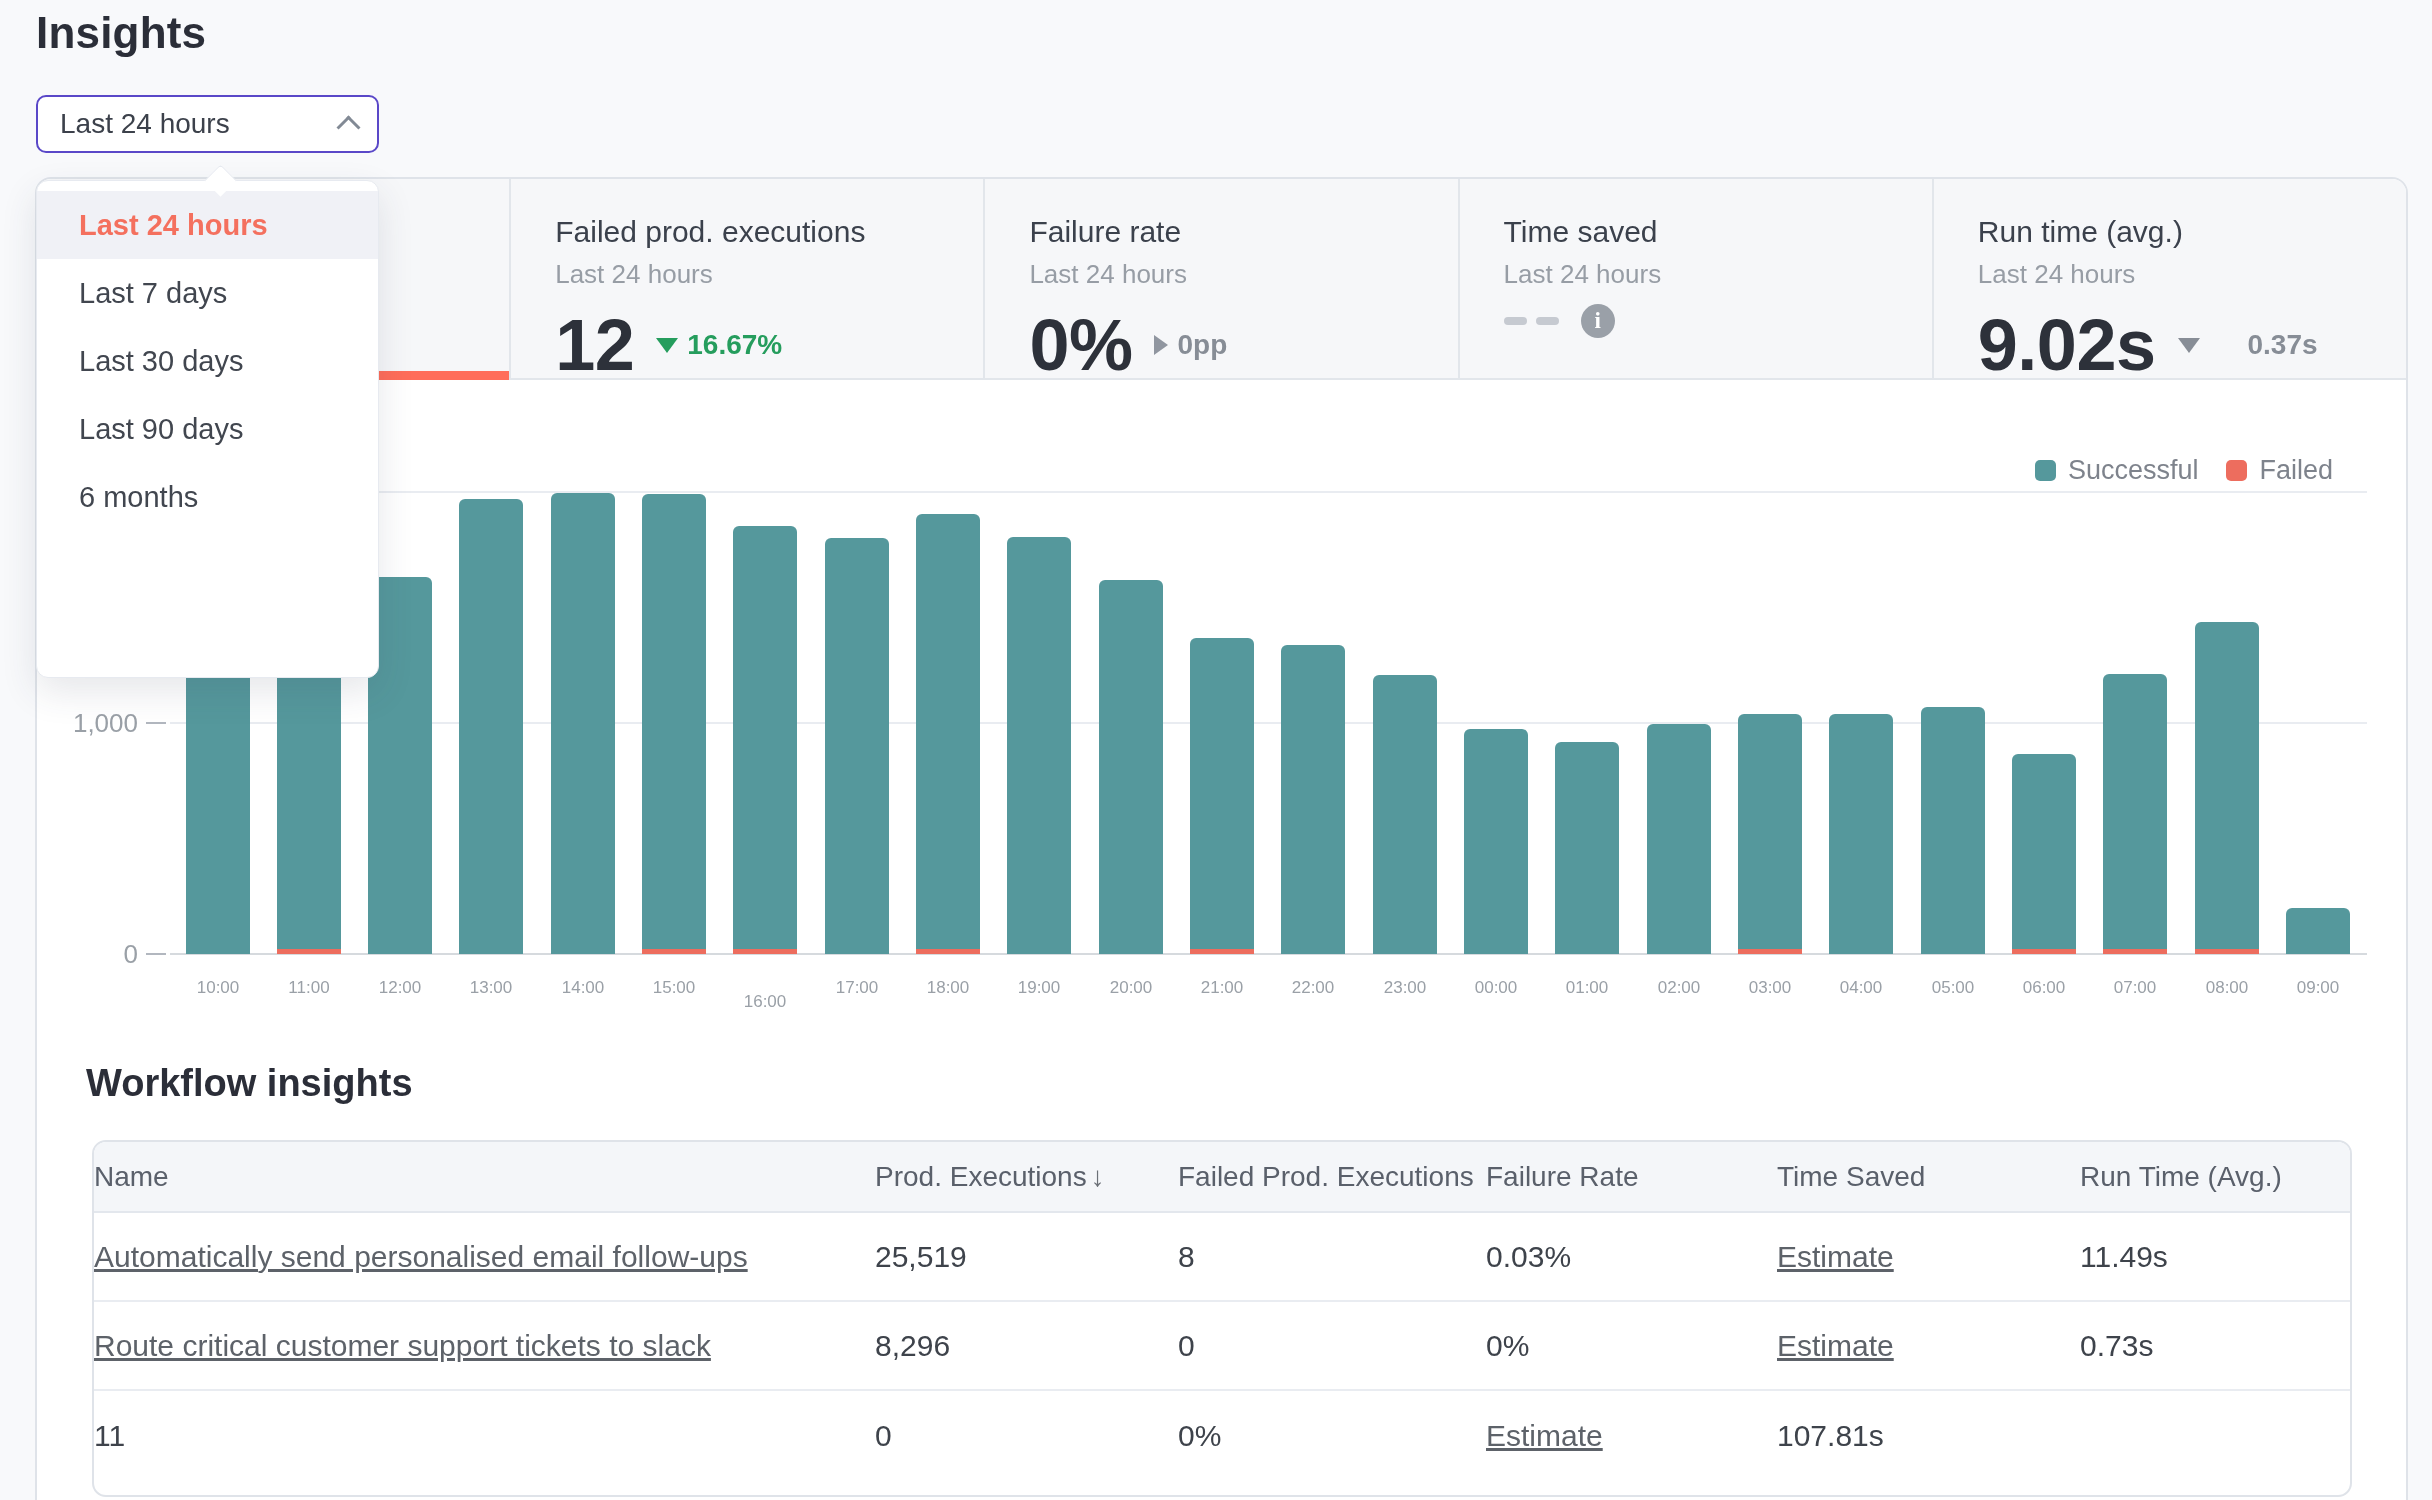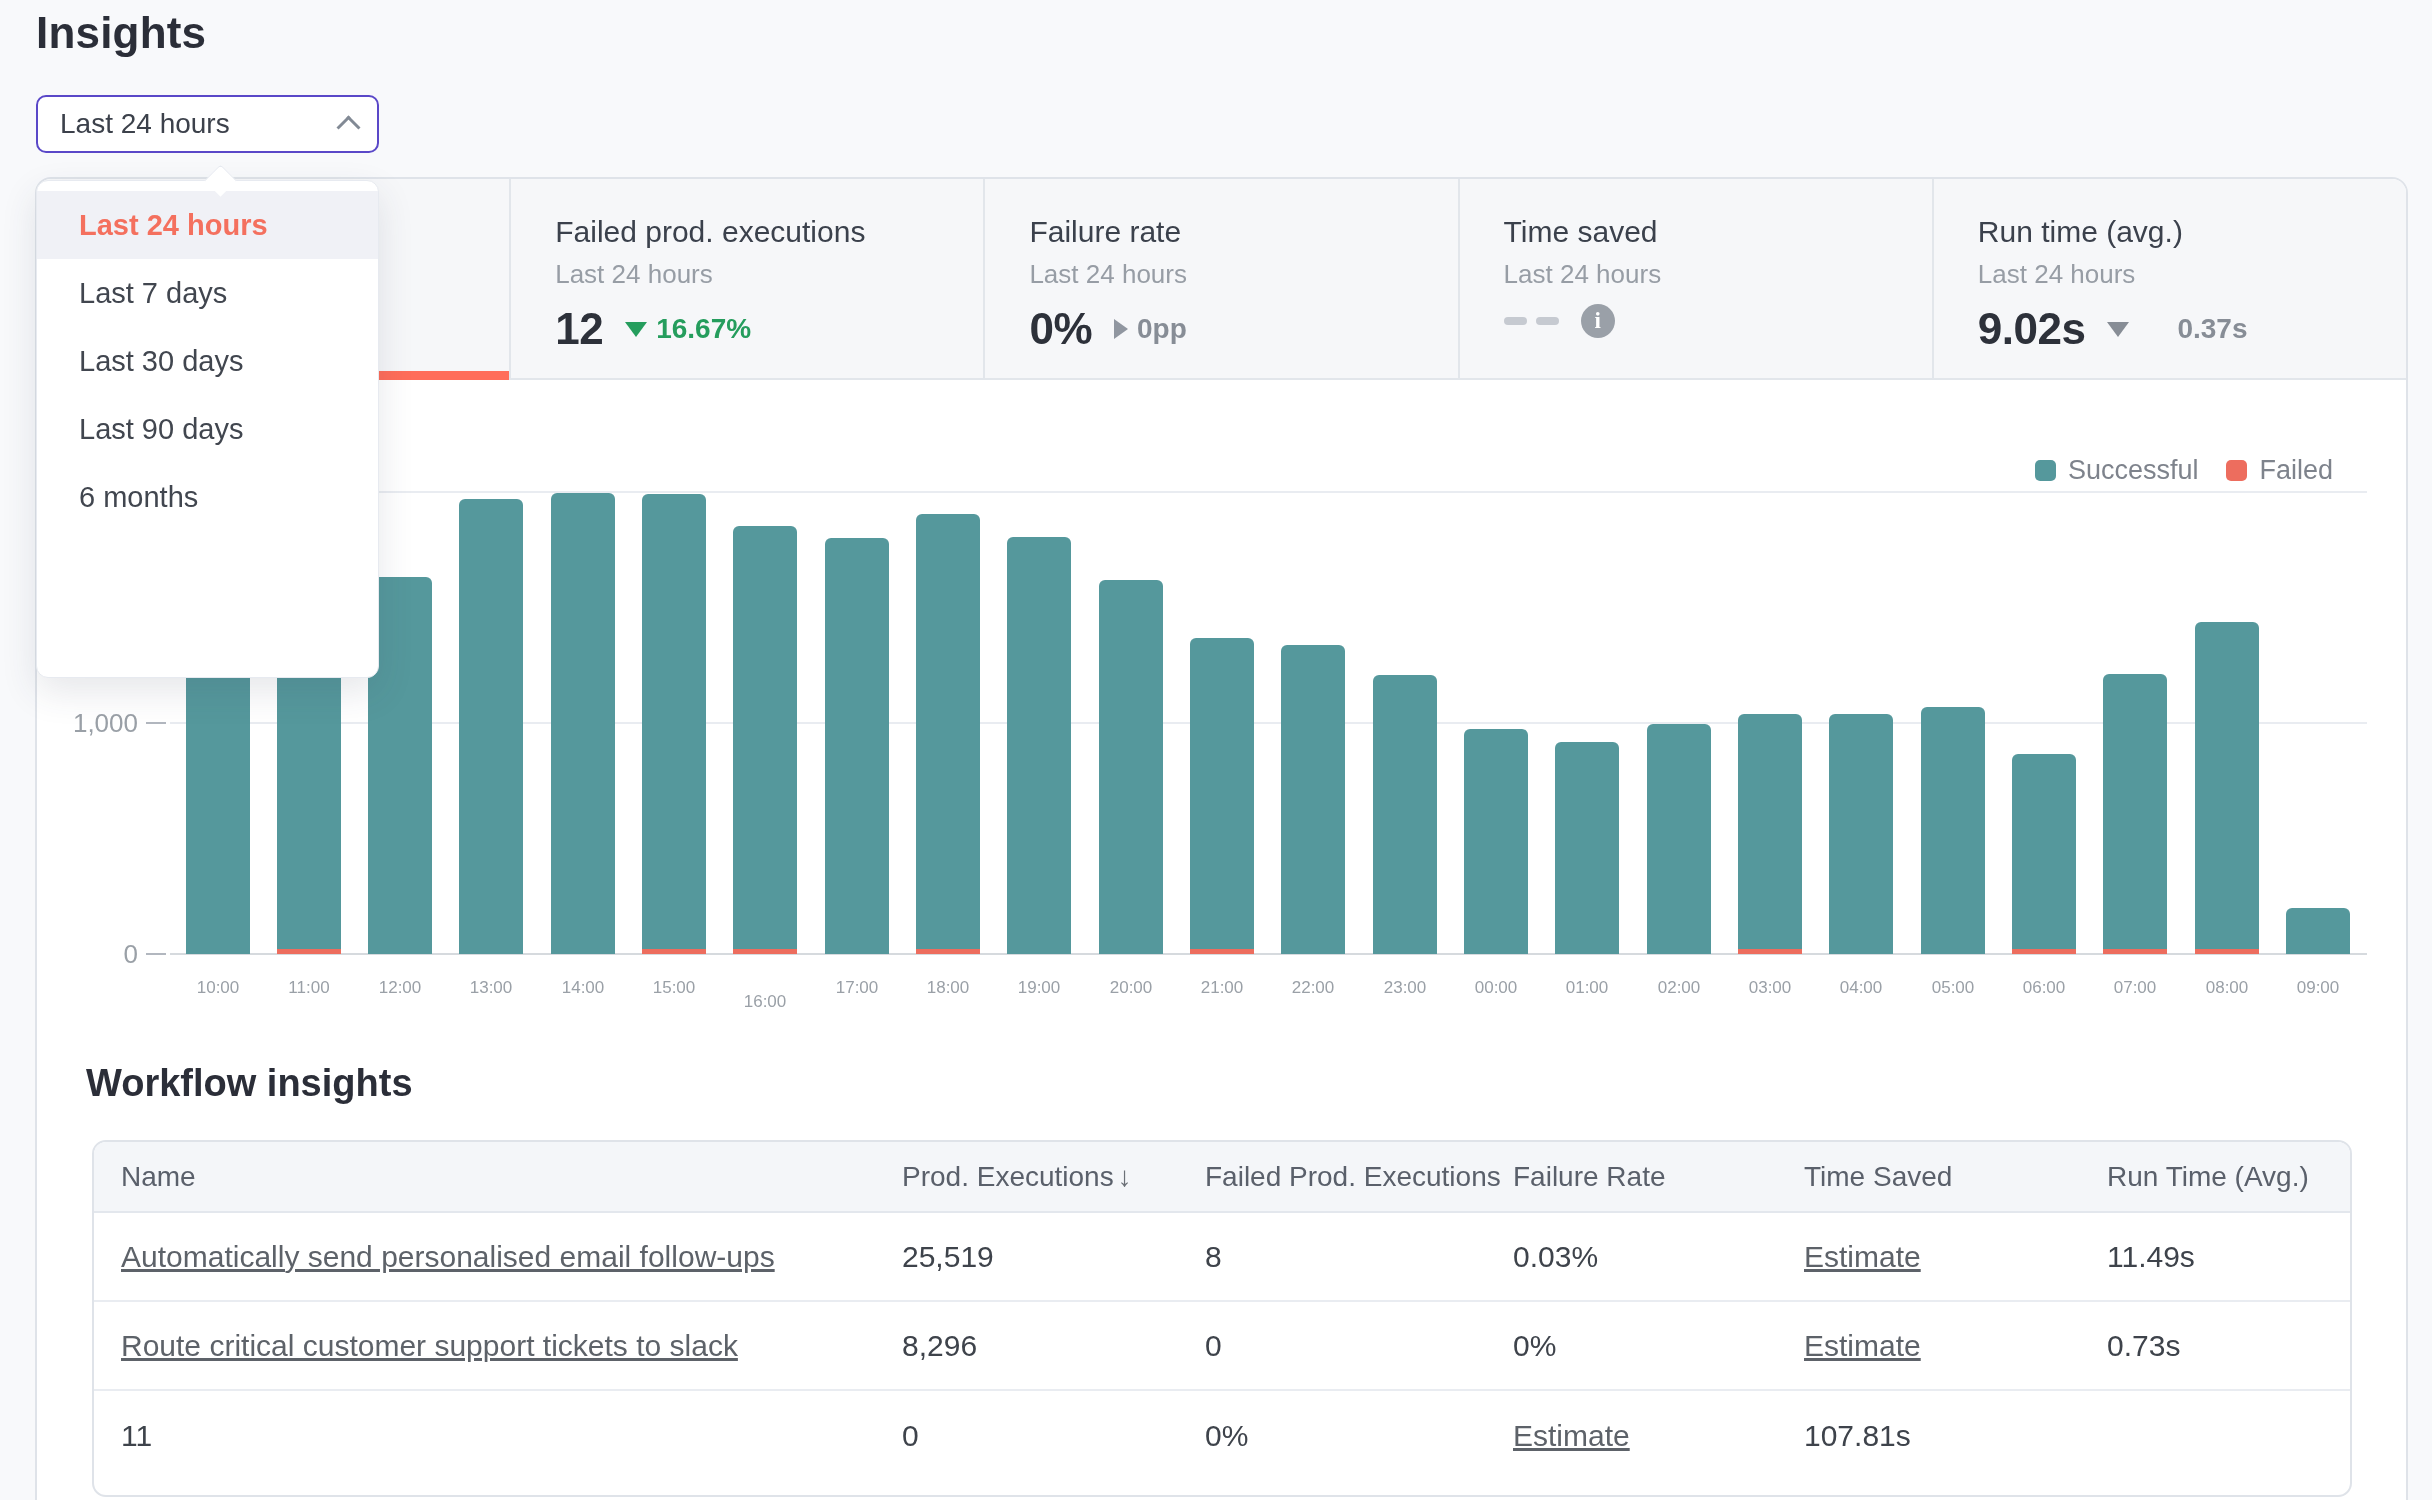--- a/index.html
+++ b/index.html
@@ -42,21 +42,21 @@
     position:absolute; left:35px; top:177px; width:2373px; height:1390px;
     background:#fff; border:2px solid #dfe3e9; border-radius:16px 16px 0 0;
     overflow:hidden; z-index:1;
   }
   .stats-row { display:flex; height:201px; background:#f6f7f9; border-bottom:2px solid #e2e6eb; }
   .stat-card { flex:1; position:relative; border-right:2px solid #e2e6eb; padding:36px 0 0 44px; cursor:pointer; }
   .stat-card:last-child { border-right:none; }
   .stat-title { font-size:30px; font-weight:500; color:#3b414c; }
   .stat-subtitle { font-size:26px; color:#979da5; margin-top:10px; }
   .stat-value-row { display:flex; align-items:center; gap:22px; margin-top:14px; }
-  .stat-value { font-size:44px; font-weight:700; color:#2d313a; letter-spacing:-0.5px; }
+  .stat-value { font-size:72px; font-weight:700; color:#2d313a; letter-spacing:-0.5px; }
   .stat-delta { display:flex; align-items:center; gap:9px; font-size:28px; font-weight:600; }
   .tri-down { width:0; height:0; border-left:11px solid transparent; border-right:11px solid transparent; border-top:15px solid; }
   .tri-right { width:0; height:0; border-top:10px solid transparent; border-bottom:10px solid transparent; border-left:14px solid; }
   .active-underline { position:absolute; left:0; right:0; bottom:-2px; height:9px; background:#ff6d5a; }
   .dash { display:inline-block; width:23px; height:8px; border-radius:4px; background:#c6cad1; }
   .dashes { display:flex; gap:9px; align-items:center; }
   .info-icon {
     width:34px; height:34px; border-radius:50%; background:#9aa0a8; color:#fff;
     font-size:23px; font-weight:700; display:flex; align-items:center; justify-content:center;
     font-family:"Liberation Serif", serif; cursor:pointer;
@@ -75,21 +75,21 @@
   .legend-item { display:flex; align-items:center; gap:12px; cursor:pointer; }
   .legend-swatch { width:21px; height:21px; border-radius:5px; }
   .legend-label { font-size:27px; color:#7e838c; }
 
   
   .section-title { position:absolute; left:86px; top:1062px; font-size:38px; font-weight:700; color:#2b2e38; z-index:2; }
   .wf-table {
     position:absolute; left:92px; top:1140px; width:2260px; height:357px;
     background:#fff; border:2px solid #dfe3e9; border-radius:14px; overflow:hidden; z-index:2;
   }
-  .wf-grid { display:grid; grid-template-columns:781px 303px 308px 291px 303px 1fr; align-items:center; padding-left:27px; }
+  .wf-grid { display:grid; grid-template-columns:781px 303px 308px 291px 303px 1fr; align-items:center; }
   .wf-header { height:71px; background:#f4f6f9; border-bottom:2px solid #e3e7ed; font-size:28px; font-weight:500; color:#5a606b; }
   .wf-row { height:89px; border-bottom:2px solid #e9ecf1; font-size:30px; color:#3e434b; background:#fff; }
   .wf-row:last-child { border-bottom:none; }
   .wf-link { color:#5d6269; text-decoration:underline; cursor:pointer; }
   .sort-arrow { color:#6b7077; margin-left:4px; }
 </style>
 </head>
 <body>
 
 <h1 class="page-title">Insights</h1>

